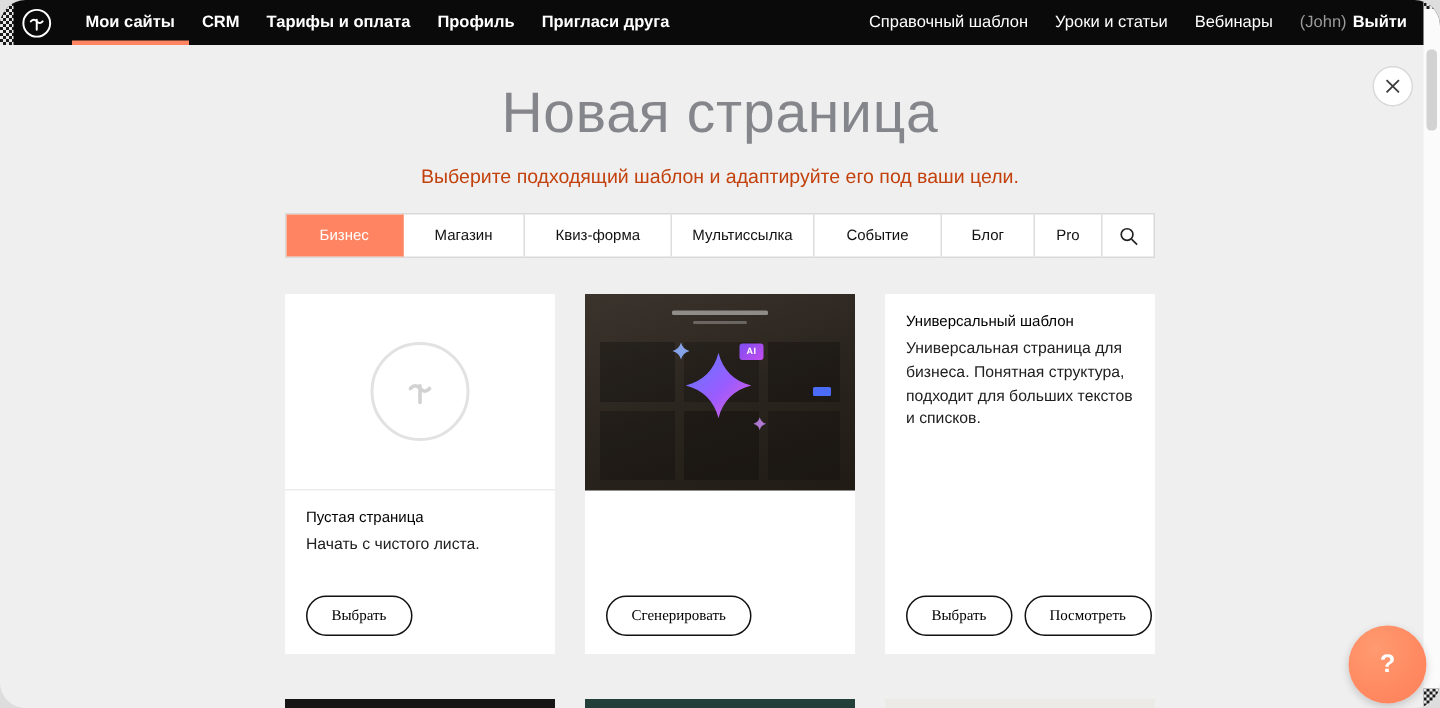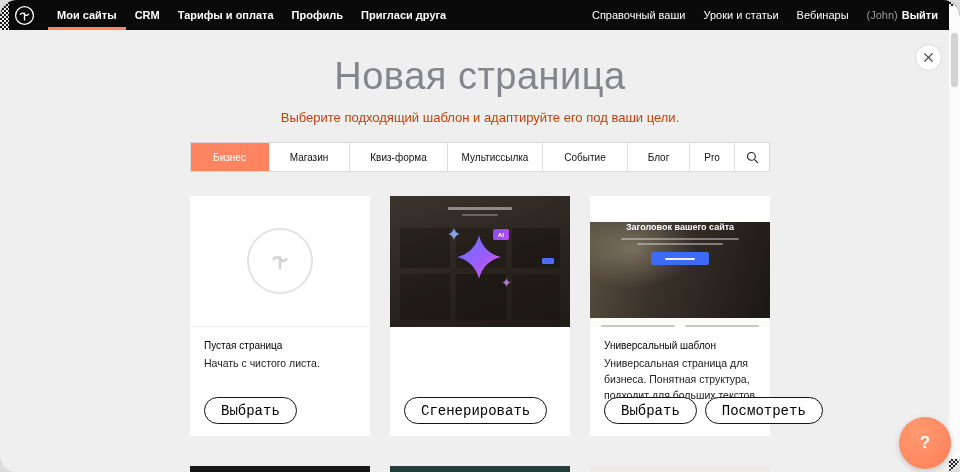--- a/index.html
+++ b/index.html
@@ -55,21 +55,21 @@
   .card{position:relative;width:180px;height:240px;background:#fff;box-sizing:border-box;flex:0 0 auto;}
   .card-media{position:relative;height:131px;overflow:hidden;box-sizing:border-box;}
   .media-blank{display:flex;align-items:center;justify-content:center;border-bottom:1px solid #ececec;}
   .wm-circle{width:62px;height:62px;border:2px solid #e2e2e2;border-radius:50%;
              display:flex;align-items:center;justify-content:center;}
   .card-body{padding:13px 14px 0;}
   .card-title{margin:0 0 5px;font-size:10px;font-weight:400;color:#000;}
   .card-desc{margin:0;font-size:10.5px;line-height:1.5;color:#202020;}
   .card-actions{position:absolute;left:14px;bottom:12px;display:flex;gap:8px;}
   .btn{border:1px solid #111;border-radius:16px;background:#fff;height:27px;padding:0 16px;
-       font-size:14px;color:#000;font-family:Liberation Mono, monospace;cursor:pointer;white-space:nowrap;}
+       font-size:10px;color:#000;font-family:Liberation Serif, serif;cursor:pointer;white-space:nowrap;}
 
   
   .media-ai{background:linear-gradient(160deg,#3b342d 0%,#2a241e 55%,#211b15 100%);}
   .m2-line{position:absolute;background:rgba(255,255,255,.45);height:3px;border-radius:1px;}
   .m2-tile{position:absolute;background:rgba(0,0,0,.26);}
   .m2-chip{position:absolute;left:152px;top:62px;width:12px;height:6px;background:#4a6cf7;border-radius:1px;}
   .m2-star{position:absolute;left:66px;top:38px;}
   .m2-star-sm{position:absolute;left:58px;top:32px;}
   .m2-star-sm2{position:absolute;left:112px;top:82px;}
   .ai-badge{position:absolute;left:103px;top:33px;width:16px;height:11px;border-radius:2px;
@@ -116,21 +116,21 @@
       </svg>
     </div>
     <div class="tb-nav">
       <div class="tb-item tb-item--active">Мои сайты</div>
       <div class="tb-item">CRM</div>
       <div class="tb-item">Тарифы и оплата</div>
       <div class="tb-item">Профиль</div>
       <div class="tb-item">Пригласи друга</div>
     </div>
     <div class="tb-right">
-      <div class="tb-item">Справочный ваши</div>
+      <div class="tb-item">Справочный шаблон</div>
       <div class="tb-item">Уроки и статьи</div>
       <div class="tb-item">Вебинары</div>
       <div class="tb-user">
         <span class="uname">(John)</span>
         <span class="ulogout">Выйти</span>
       </div>
     </div>
   </div>
   <div class="edge-left checker"></div>
 
@@ -201,41 +201,20 @@
             <path d="M20 1 C22.5 11 29 17.5 39 20 C29 22.5 22.5 29 20 39 C17.5 29 11 22.5 1 20 C11 17.5 17.5 11 20 1 Z" fill="#d18fff" opacity=".8"></path>
           </svg>
           <div class="ai-badge">AI</div>
         </div>
         <div class="card-actions">
           <button class="btn">Сгенерировать</button>
         </div>
       </div>
 
       <div class="card">
-        <div class="card-media media-uni">
-          <div class="hero">
-            <div class="hero-light"></div>
-            <div class="hero-heading">Заголовок вашего сайта</div>
-            <div class="skel" style="width:118px;margin-top:6px;"></div>
-            <div class="skel" style="width:86px;margin-top:3px;"></div>
-            <div class="hero-btn">
-                <div class="skel"></div>
-              </div>
-          </div>
-          <div class="uni-sub">
-            <div class="uni-col">
-              <div class="skel" style="width:100%;"></div>
-
-            </div>
-            <div class="uni-col">
-              <div class="skel" style="width:100%;"></div>
-
-            </div>
-          </div>
-        </div>
         <div class="card-body">
           <h3 class="card-title">Универсальный шаблон</h3>
           <p class="card-desc">Универсальная страница для бизнеса. Понятная структура, подходит для больших текстов и списков.</p>
         </div>
         <div class="card-actions">
           <button class="btn">Выбрать</button>
           <button class="btn">Посмотреть</button>
         </div>
       </div>
     </div>

